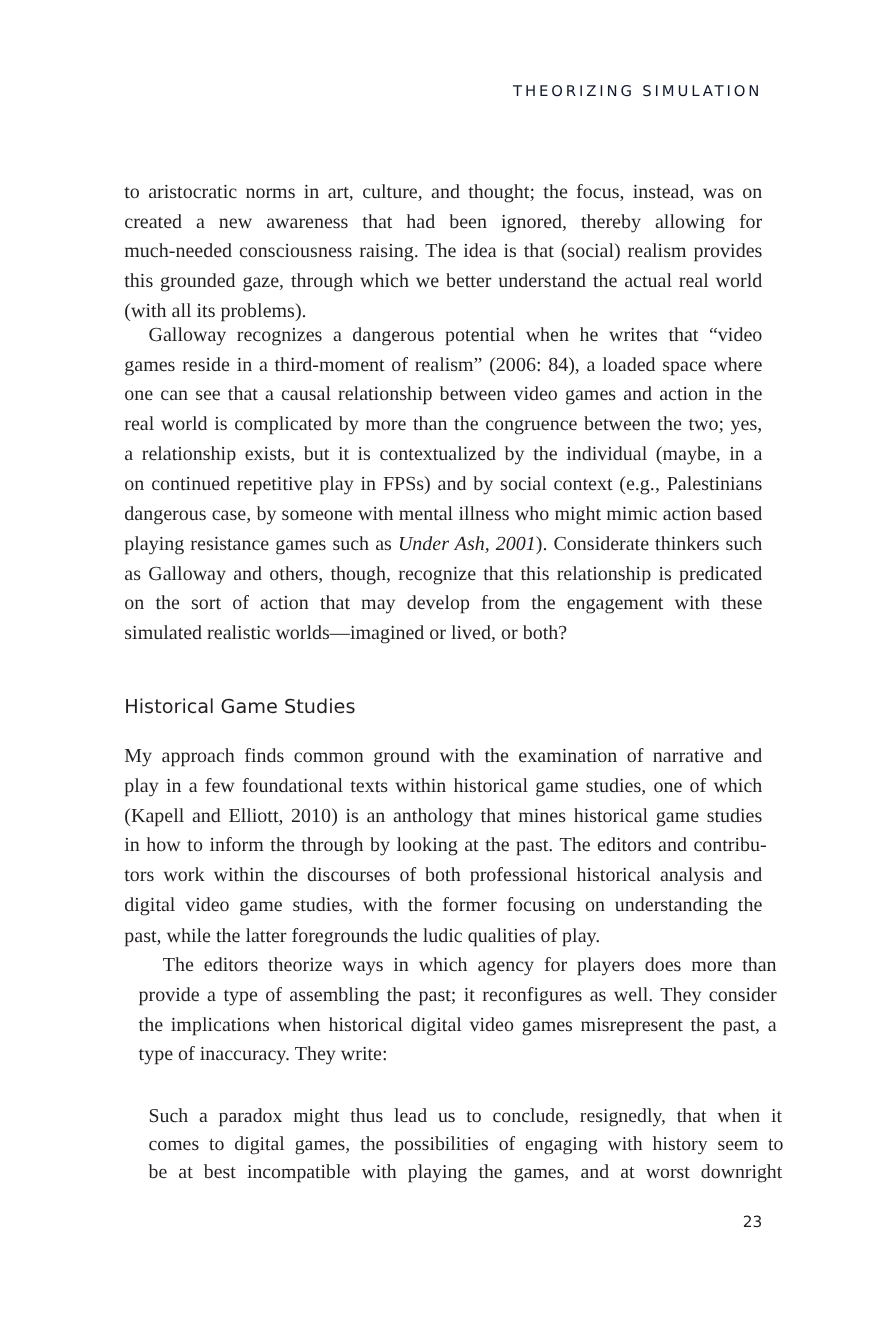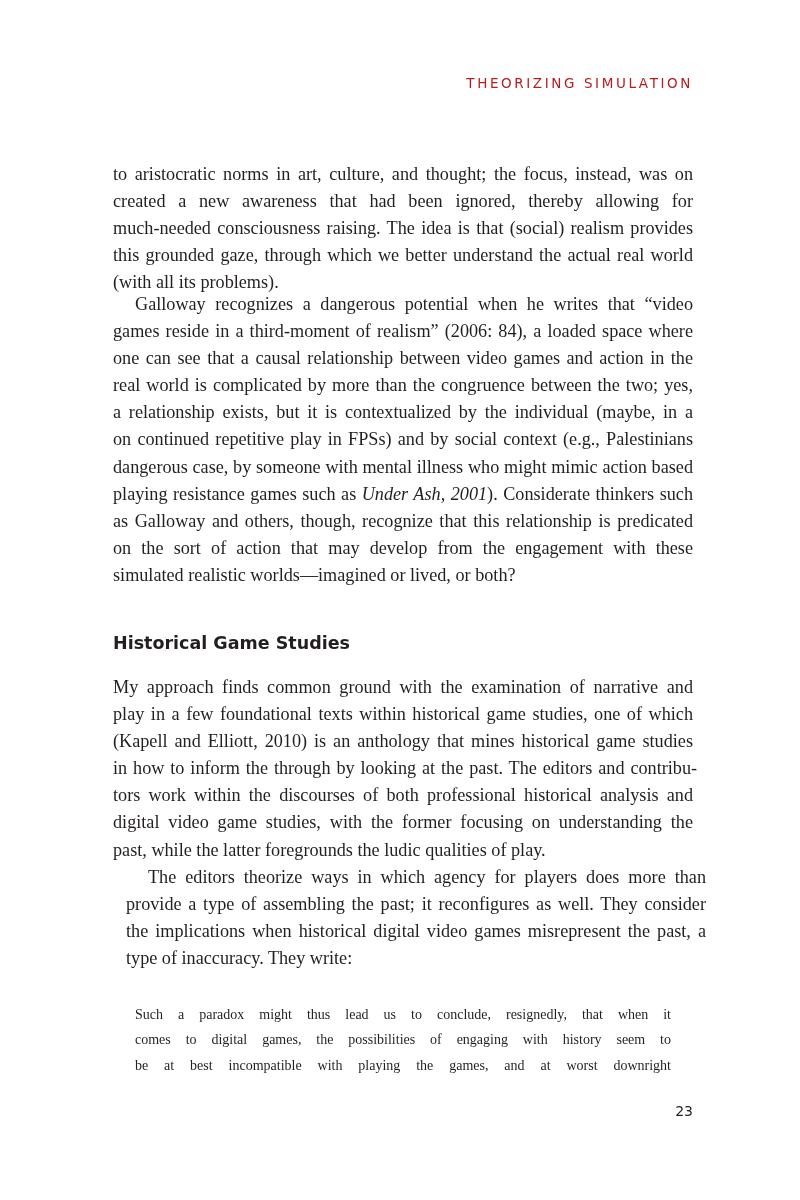--- a/index.html
+++ b/index.html
@@ -1,42 +1,42 @@
 <!DOCTYPE html>
 <html><head>
 <meta charset="utf-8">
 <style>
   html, body { margin: 0; padding: 0; background: #ffffff; }
   body { width: 800px; height: 1200px; position: relative; overflow: hidden; color: #231f20; }
   .running-head {
     position: absolute; top: 75px; right: 107px;
     font-family: "DejaVu Sans", sans-serif; font-size: 13.5px; letter-spacing: 2.6px;
-    color: #b91c1c;
+    color: #0f172a;
   }
   .body-text {
     position: absolute; left: 113px; width: 580px;
     font-family: "Liberation Serif", serif; font-size: 18.2px; line-height: 27.1px;
     color: #231f20;
   }
   .line { display: block; white-space: nowrap; height: 27.1px; text-align: justify; text-align-last: justify; }
   .line.last { text-align-last: left; }
   .line.indent { padding-left: 22px; }
   .block1 { top: 129px; margin-top: 32px; }
   .block2 { top: 291px; }
   .heading {
     position: absolute; top: 633px; left: 113px;
-    font-family: "DejaVu Sans", sans-serif; font-weight: bold; font-size: 17.5px;
+    font-family: "DejaVu Sans", sans-serif; font-weight: normal; font-size: 17.5px;
     color: #231f20;
     text-align: center;
   }
   .block3 { top: 674px; }
   .block4 { top: 864px; margin-left: 13px; }
   .quote {
     position: absolute; left: 135px; width: 536px; top: 1002px;
-    font-family: "Liberation Serif", serif; font-size: 14px; line-height: 25.4px;
+    font-family: "Liberation Serif", serif; font-size: 18px; line-height: 25.4px;
     color: #231f20;
   }
   .quote .line { height: 25.4px; }
   .page-number {
     position: absolute; top: 1103px; right: 107px;
     font-family: "DejaVu Sans", sans-serif; font-size: 14px; color: #231f20;
   }
   em { font-style: italic; }
 </style>
 </head>

